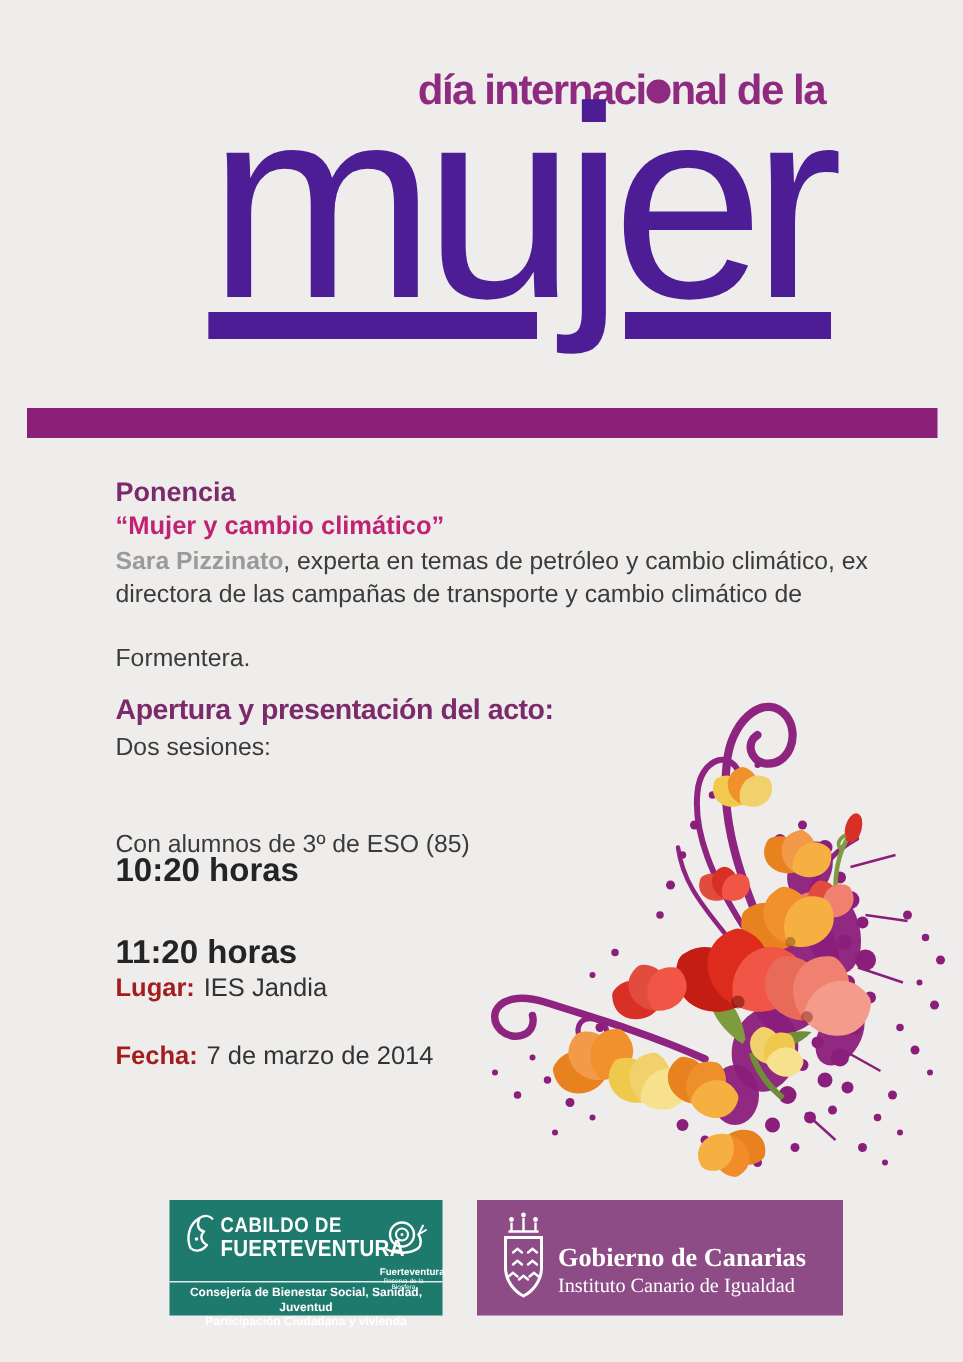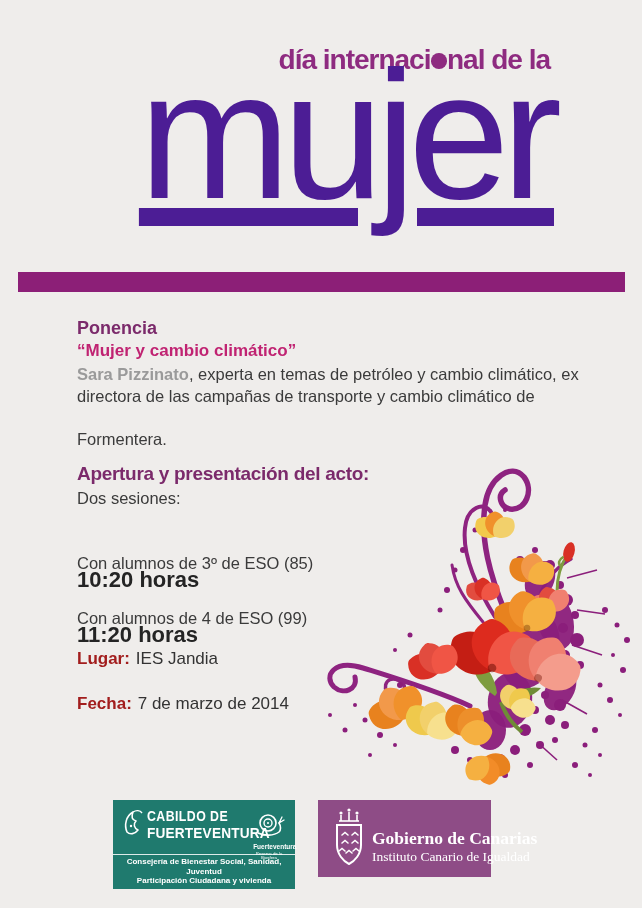--- a/index.html
+++ b/index.html
@@ -43,21 +43,21 @@
   .sess-det   { font-size:16.5px; color:#3B3B3B; }
   .t1 { top:531px; } .d1 { top:554px; }
   .t2 { top:586px; } .d2 { top:609px; }
   .lugar { top:649px; font-size:17px; }
   .fecha { top:694px; font-size:17px; }
   .red-label { font-weight:bold; color:#A21D1D; }
   .label-value { color:#333; margin-left:0.35em; }
 
   
   .cabildo {
-    position:absolute; left:113px; top:800px; width:182px; height:89px;
+    position:absolute; left:113px; top:800px; width:182px; height:77px;
     background:#1F7A6E; color:#fff;
   }
   .cab-text {
     position:absolute; left:34px; top:9px;
     transform:scaleX(0.88); transform-origin:left top;
     line-height:1; white-space:nowrap;
   }
   .cab-l1 { font-size:14px; font-weight:bold; letter-spacing:0.5px; }
   .cab-l2 { font-size:15.5px; font-weight:bold; letter-spacing:0.2px; margin-top:2px; }
   .goat { position:absolute; left:7px; top:8px; }
@@ -65,21 +65,21 @@
   .badge-text { transform:scale(0.72); transform-origin:center top; line-height:1.1; }
   .badge-t { font-size:9px; font-weight:bold; }
   .badge-b { font-size:6px; }
   .cab-div { position:absolute; left:0; right:0; top:54px; height:1px; background:#ffffff; opacity:0.85; }
   .cab-sub {
     position:absolute; left:0; right:0; top:57px; text-align:center;
     font-size:8px; font-weight:bold; line-height:9.5px; letter-spacing:0;
   }
 
   .gobierno {
-    position:absolute; left:318px; top:800px; width:173px; height:77px;
+    position:absolute; left:318px; top:800px; width:244px; height:77px;
     background:#8E4C86; color:#fff;
   }
   .coat { position:absolute; left:12px; top:7px; }
   .gob-name {
     position:absolute; left:54px; top:28px;
     font-family:"Liberation Serif", serif; font-weight:bold; font-size:17.5px;
     white-space:nowrap;
   }
   .gob-sub {
     position:absolute; left:54px; top:49px;
@@ -279,21 +279,20 @@
     <br>
     <span>Formentera.</span>
   </div>
 
   <div class="abs apertura">Apertura y presentación del acto:</div>
   <div class="abs dos">Dos sesiones:</div>
 
   <div class="abs sess-time t1">10:20 horas</div>
   <div class="abs sess-det d1">Con alumnos de 3º de ESO (85)</div>
   <div class="abs sess-time t2">11:20 horas</div>
-  <div class="abs sess-det d2">Con alumnos de 4 de ESO (99)</div>
 
   <div class="abs lugar"><span class="red-label">Lugar:</span><span class="label-value">IES Jandia</span></div>
 
   <div class="abs fecha"><span class="red-label">Fecha:</span><span class="label-value">7 de marzo de 2014</span></div>
 
   <div class="cabildo">
     <svg class="goat" width="26" height="30" viewBox="0 0 26 30">
       <path d="M7,24 C4,17 6,8 13,4 C11,9 12,12 16,13 C13,16 14,20 18,22 C15,26 10,27 7,24 Z" fill="none" stroke="#fff" stroke-width="1.6" stroke-linejoin="round"></path>
       <path d="M13,4 C16,2 20,2 22,5" fill="none" stroke="#fff" stroke-width="1.4"></path>
       <circle cx="11" cy="18" r="1.2" fill="#fff"></circle>

